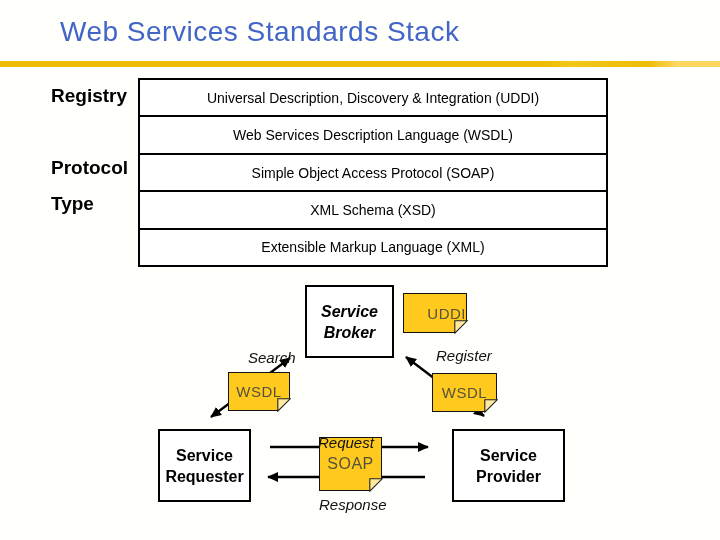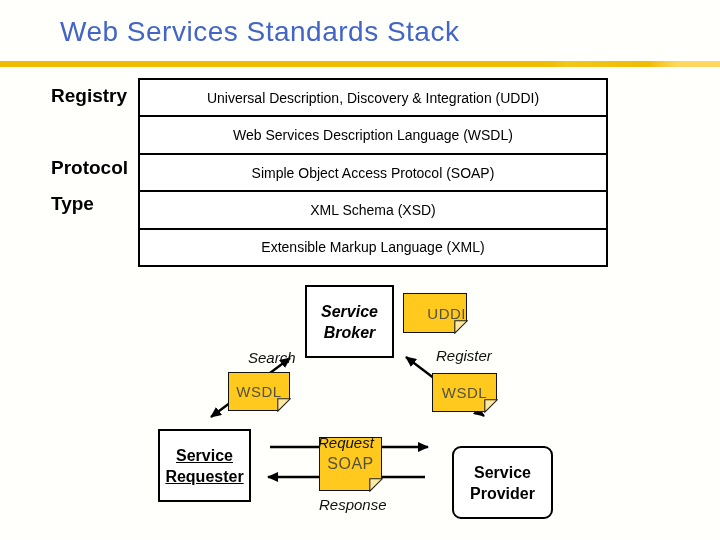--- a/index.html
+++ b/index.html
@@ -41,22 +41,22 @@
   }
 
   
   .dbox {
     position:absolute; background:#ffffff; border:2px solid #000;
     box-sizing:border-box; z-index:2;
     display:flex; align-items:center; justify-content:center; text-align:center;
     font-size:16px; font-weight:bold; line-height:21px;
   }
   #broker-box    { left:305px; top:285px; width:89px; height:73px;font-style:italic; }
-  #requester-box { left:158px; top:429px; width:93px; height:73px;text-decoration:underline; }
-  #provider-box  { left:452px; top:446px; width:101px; height:73px;border-radius:9px; }
+  #requester-box { left:158px; top:429px; width:93px; height:73px; }
+  #provider-box  { left:452px; top:429px; width:113px; height:73px; }
 
   
   .note {
     position:absolute; background:#ffc91e; border:1.5px solid #111;
     box-sizing:border-box; z-index:2;
     display:flex; align-items:center; justify-content:center;
     font-size:15px; color:#55523c; letter-spacing:0.5px;
   }
   #uddi-note       { left:403px; top:293px; width:64px; height:40px;justify-content:flex-end; }
   #wsdl-left-note  { left:228px; top:372px; width:62px; height:39px; }

